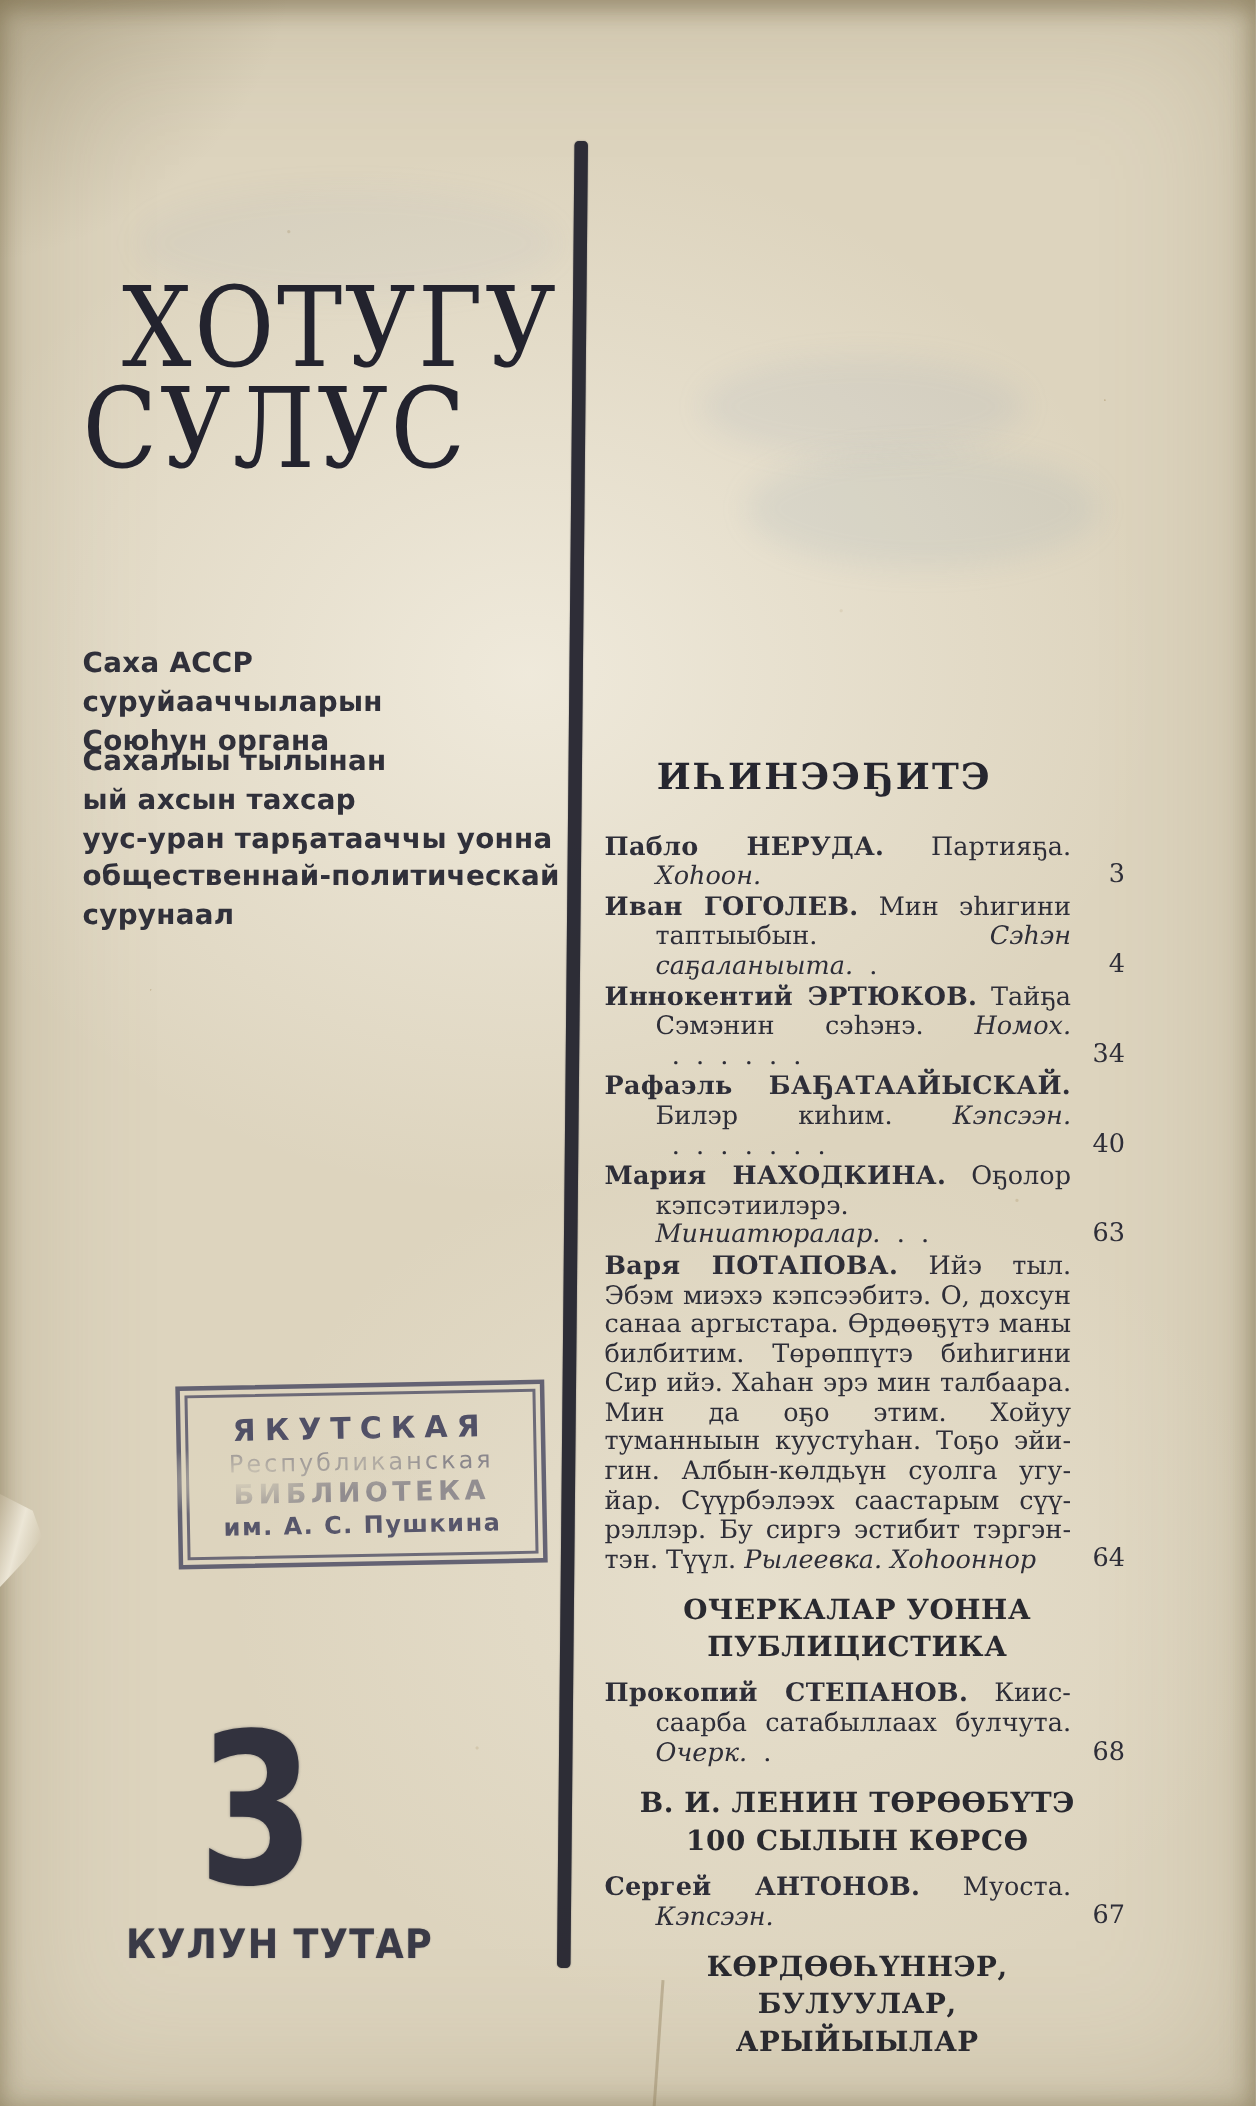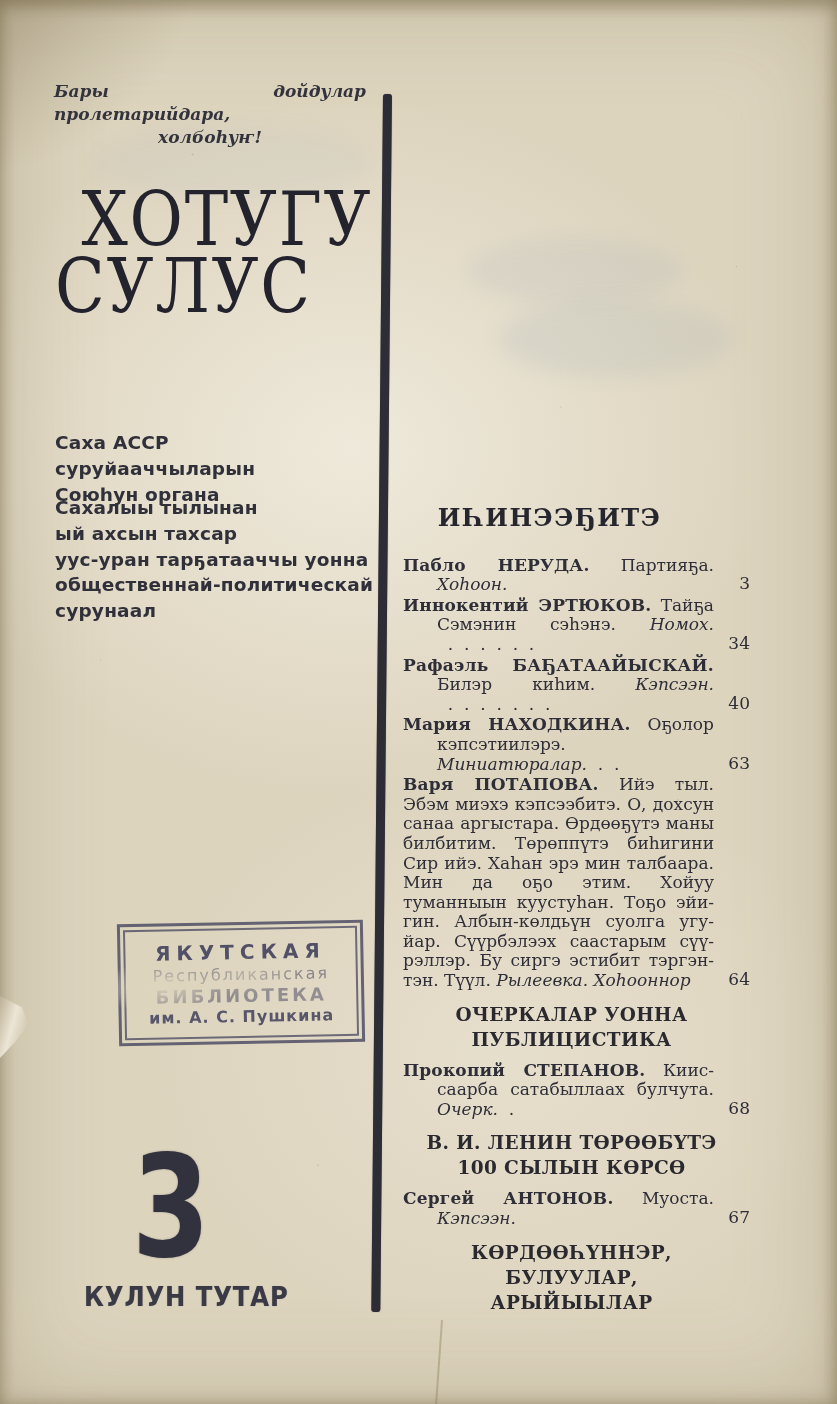--- a/index.html
+++ b/index.html
@@ -98,24 +98,20 @@
 
   <div class="corner-shade"></div>
   <div class="ghost g1"></div>
   <div class="ghost g2"></div>
   <div class="ghost g3"></div>
   <div class="tear"></div>
 
   <div class="divider"></div>
   <div class="crack"></div>
 
-  <div class="motto">
-    <div class="l1">Бары дойдулар пролетарийдара,</div>
-    <div class="l2">холбоһуҥ!</div>
-  </div>
 
   <h1 class="title">
       <span class="tl1">ХОТУГУ</span>
       <span class="tl2">СУЛУС</span>
     </h1>
 
   <div class="org">
     <div>Саха АССР</div>
     <div>суруйааччыларын</div>
     <div>Союһун органа</div>
@@ -143,20 +139,24 @@
   <div class="issue-month">КУЛУН ТУТАР</div>
 
   <div class="toc">
     <div class="toc-header">ИҺИНЭЭҔИТЭ</div>
 
     <div class="toc-entry">
       <p class="etext"><span class="author">Пабло НЕРУДА.</span> <span>Партияҕа.</span> <span class="genre">Хоһоон.</span><span class="dots"></span></p>
       <span class="pg">3</span>
     </div>
 
+    <div class="toc-entry">
+      <p class="etext"><span class="author">Иван ГОГОЛЕВ.</span> <span>Мин эһигини тап­тыыбын.</span> <span class="genre">Сэһэн саҕаланыыта.</span><span class="dots">  .</span></p>
+      <span class="pg">4</span>
+    </div>
 
     <div class="toc-entry">
       <p class="etext"><span class="author">Иннокентий ЭРТЮКОВ.</span> <span>Тайҕа Сэмэ­нин сэһэнэ.</span> <span class="genre">Номох.</span><span class="dots">  .  .  .  .  .  .</span></p>
       <span class="pg">34</span>
     </div>
 
     <div class="toc-entry">
       <p class="etext"><span class="author">Рафаэль БАҔАТААЙЫСКАЙ.</span> <span>Билэр киһим.</span> <span class="genre">Кэпсээн.</span><span class="dots">  .  .  .  .  .  .  .</span></p>
       <span class="pg">40</span>
     </div>

